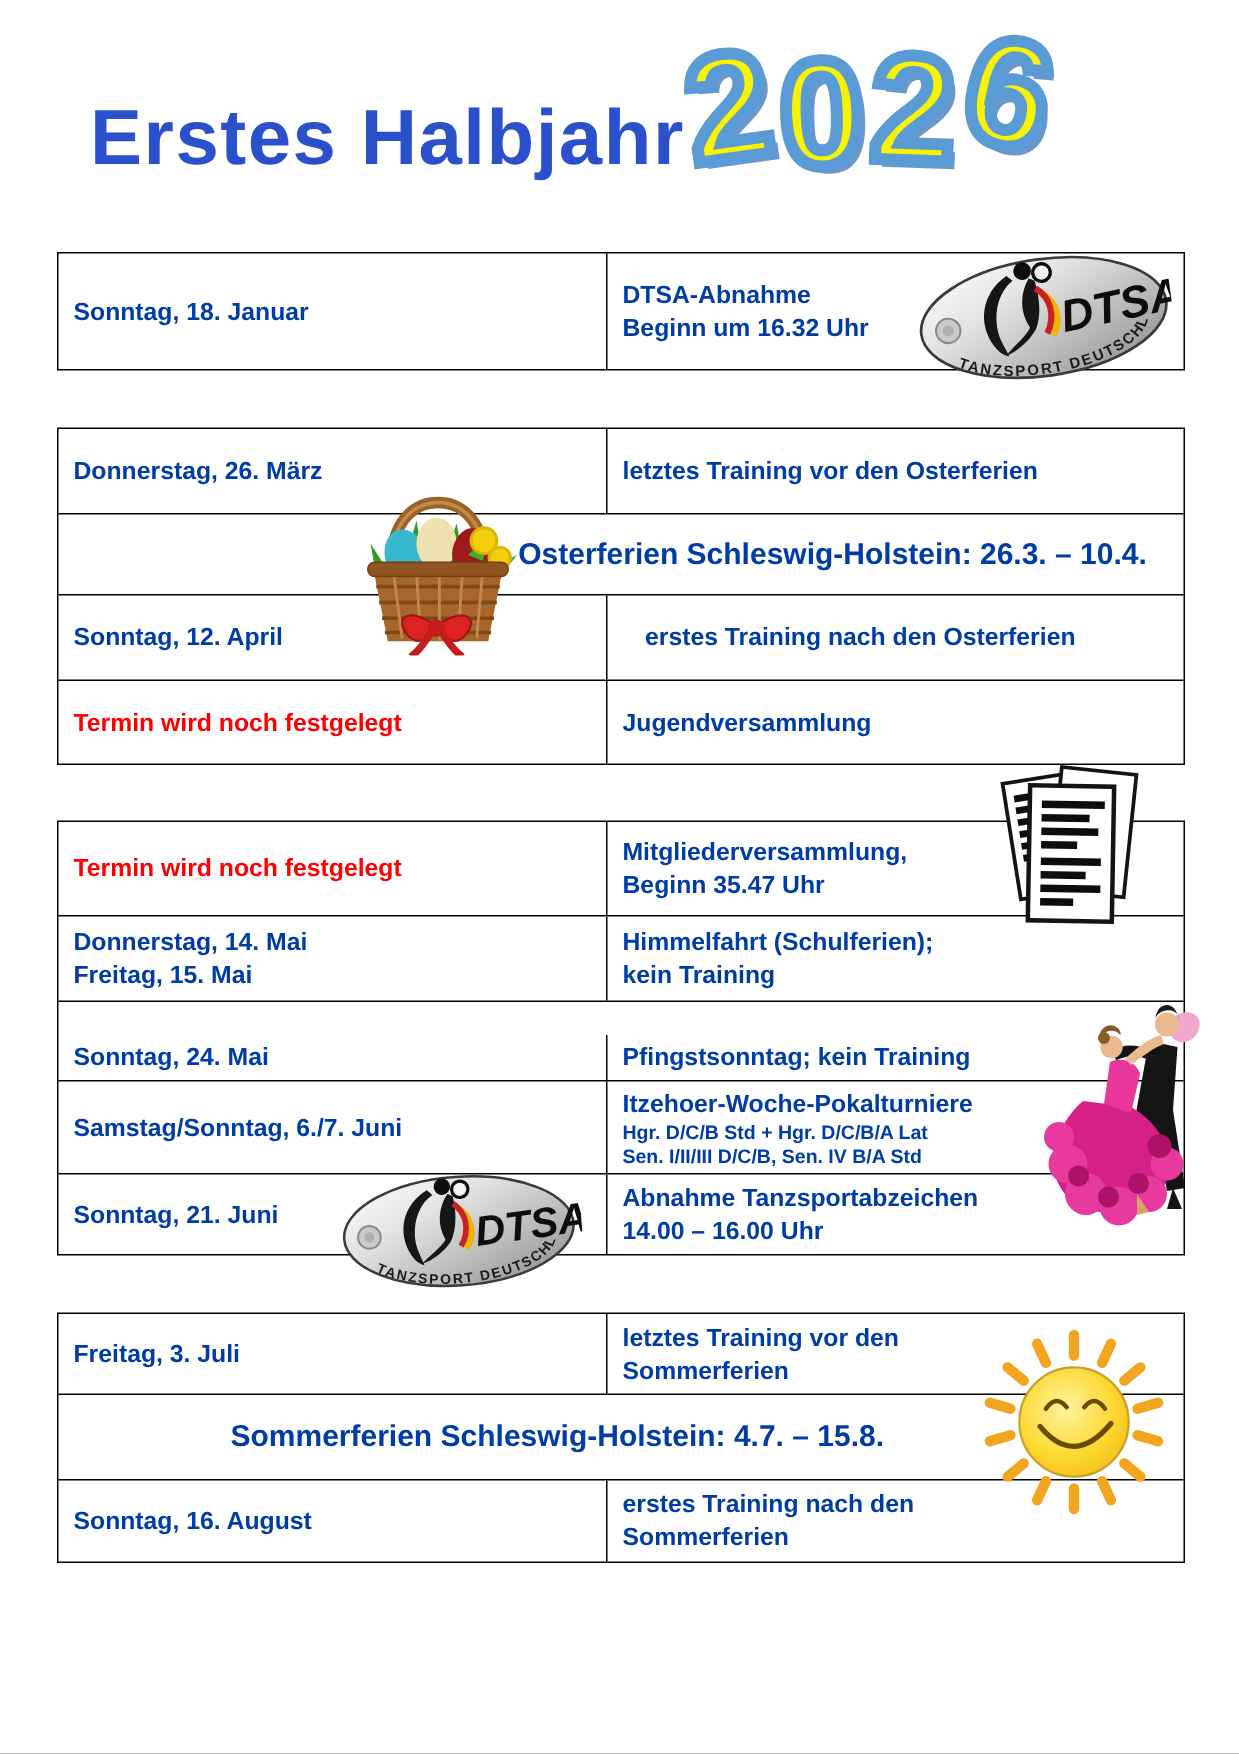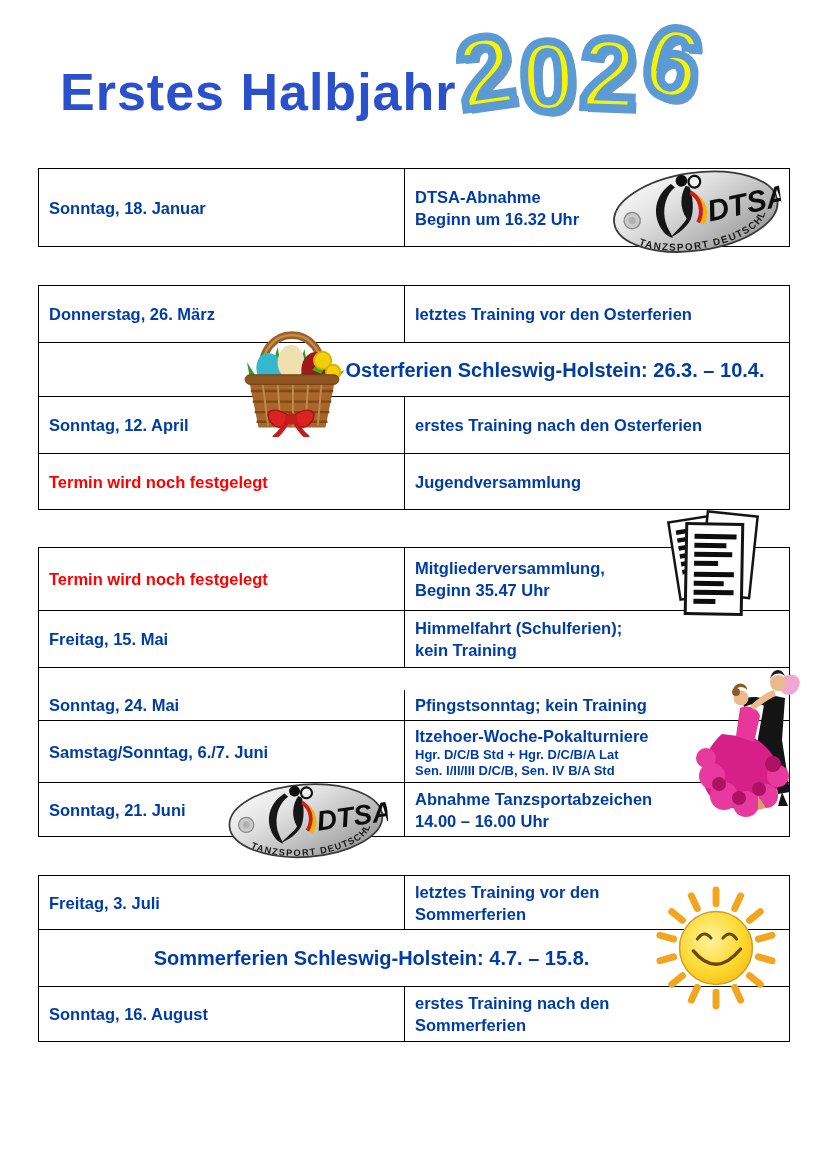--- a/index.html
+++ b/index.html
@@ -35,21 +35,21 @@
           justify-content:center; padding:4px 10px; }
   .cl { width:366px; border-right:1.5px solid #000; }
   .cr { flex:1; }
   .merged { width:100%; text-align:center; justify-content:center; }
   .b  { color:var(--table_blue); font-weight:bold; font-size:16.5px; line-height:22px; }
   .red { color:var(--alert_red); }
   .big { font-size:20px; line-height:24px; }
   .small { font-size:13px; line-height:16px; }
   #t1 { top:168px; }  #t1 .row1 { height:77px; }
   #t2 { top:285px; }  #t2 .row1{height:56px;} #t2 .row2{height:54px;}
-                      #t2 .row3{height:57px;} #t2 .row4{height:56px;}
+                      #t2 .row3{height:57px;gap:15px;} #t2 .row4{height:56px;}
   #t3 { top:547px; }  #t3 .row1{height:62px;} #t3 .row2{height:57px;}
                       #t3 .row3{height:53px;align-items:flex-end;} #t3 .row4{height:62px;} #t3 .row5{height:54px;}
   #t4 { top:875px; }  #t4 .row1{height:53px;} #t4 .row2{height:57px;} #t4 .row3{height:55px;}
   #t2 .merged { padding-left:292px; }
   #t4 .merged { padding-right:95px; }
   
   .art { position:absolute; z-index:5; }
   #logo1  { left:610px; top:170px; width:172px; height:86px; transform:rotate(-8deg); }
   #logo2  { left:224px; top:782px; width:164px; height:80px; transform:rotate(-4deg); }
   #basket { left:228px; top:303px; width:128px; height:134px; }
@@ -119,20 +119,21 @@
       <div class="cell cl">
         <span class="b red">Termin wird noch festgelegt</span>
       </div>
       <div class="cell cr">
         <span class="b">Mitgliederversammlung,</span>
         <span class="b">Beginn 35.47 Uhr</span>
       </div>
     </div>
     <div class="row row2">
       <div class="cell cl">
+        <span class="b">Donnerstag, 14. Mai</span>
         <span class="b">Freitag, 15. Mai</span>
       </div>
       <div class="cell cr">
         <span class="b">Himmelfahrt (Schulferien);</span>
         <span class="b">kein Training</span>
       </div>
     </div>
     <div class="row row3">
       <div class="cell cl">
         <span class="b">Sonntag, 24. Mai</span>

